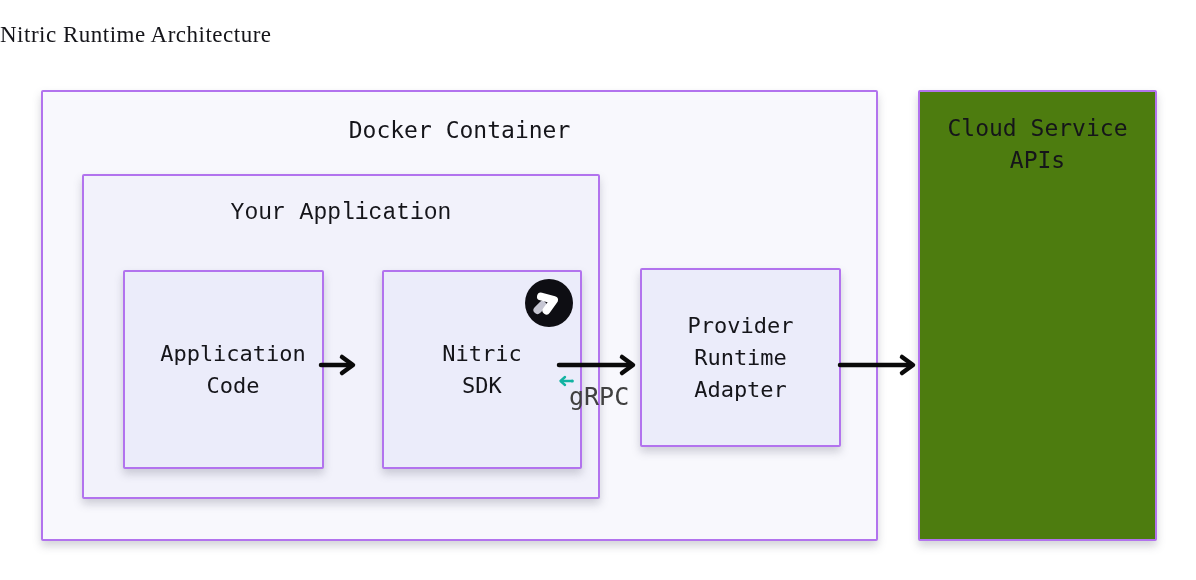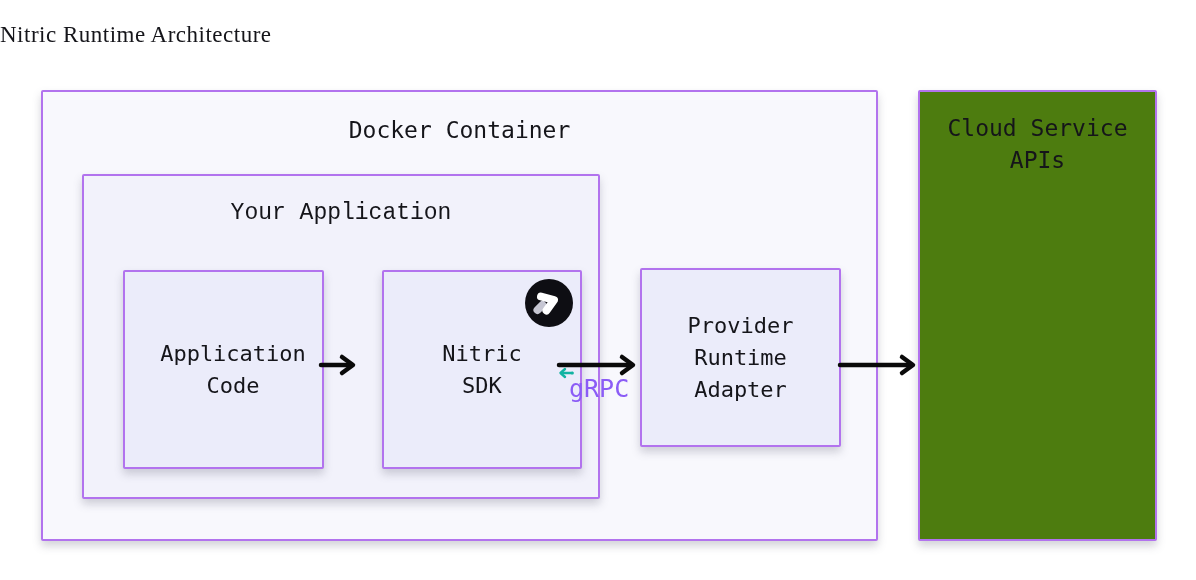--- a/index.html
+++ b/index.html
@@ -26,21 +26,21 @@
     font-size:23px;white-space:pre-line;line-height:32px;color:#15151a;
   }
   .your-app > .box-label{top:21px;font-family:Liberation Mono, monospace;}
   .cloud > .box-label{top:20px;}
   .inner{display:flex;align-items:center;justify-content:center;}
   .inner-label{
     text-align:center;white-space:pre-line;font-size:22px;line-height:32px;color:#15151a;
   }
   .nitric-badge{position:absolute;right:7px;top:7px;width:48px;height:48px;}
   .arrows{position:absolute;left:0;top:0;pointer-events:none;}
-  .grpc{position:absolute;left:561px;top:374px;font-size:25px;color:#8b5cf6;padding-left:8px;}
+  .grpc{position:absolute;left:561px;top:382px;font-size:25px;color:#404040;padding-left:8px;}
   .grpc-mark{position:absolute;left:-4px;top:-7px;}
   .grpc-text{position:relative;}
   svg{display:block;}
 </style>
 </head>
 <body>
 
 <div class="canvas">
 
   <div class="title">Nitric Runtime Architecture</div>

